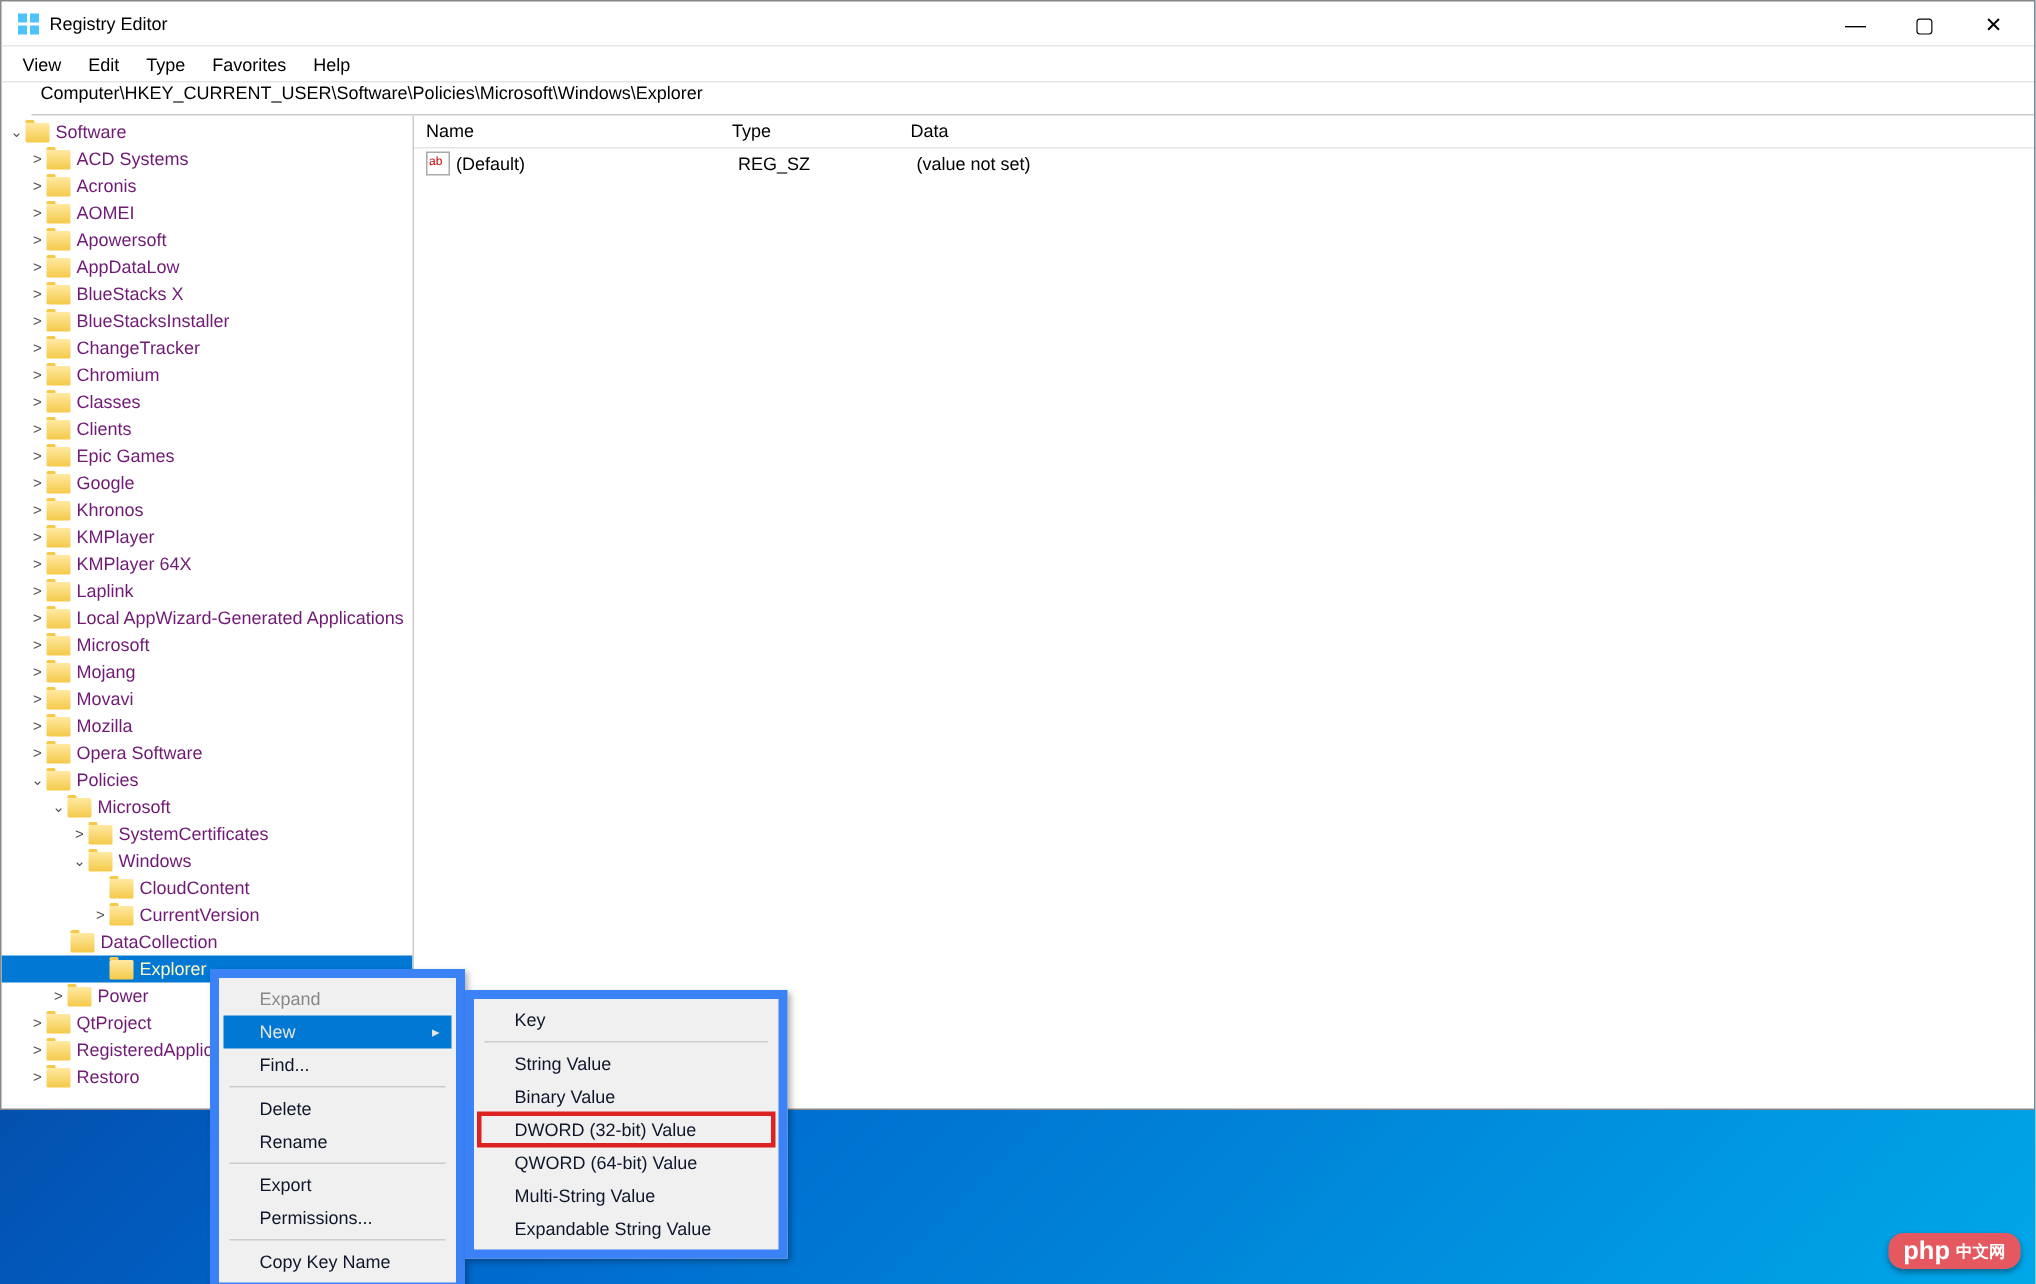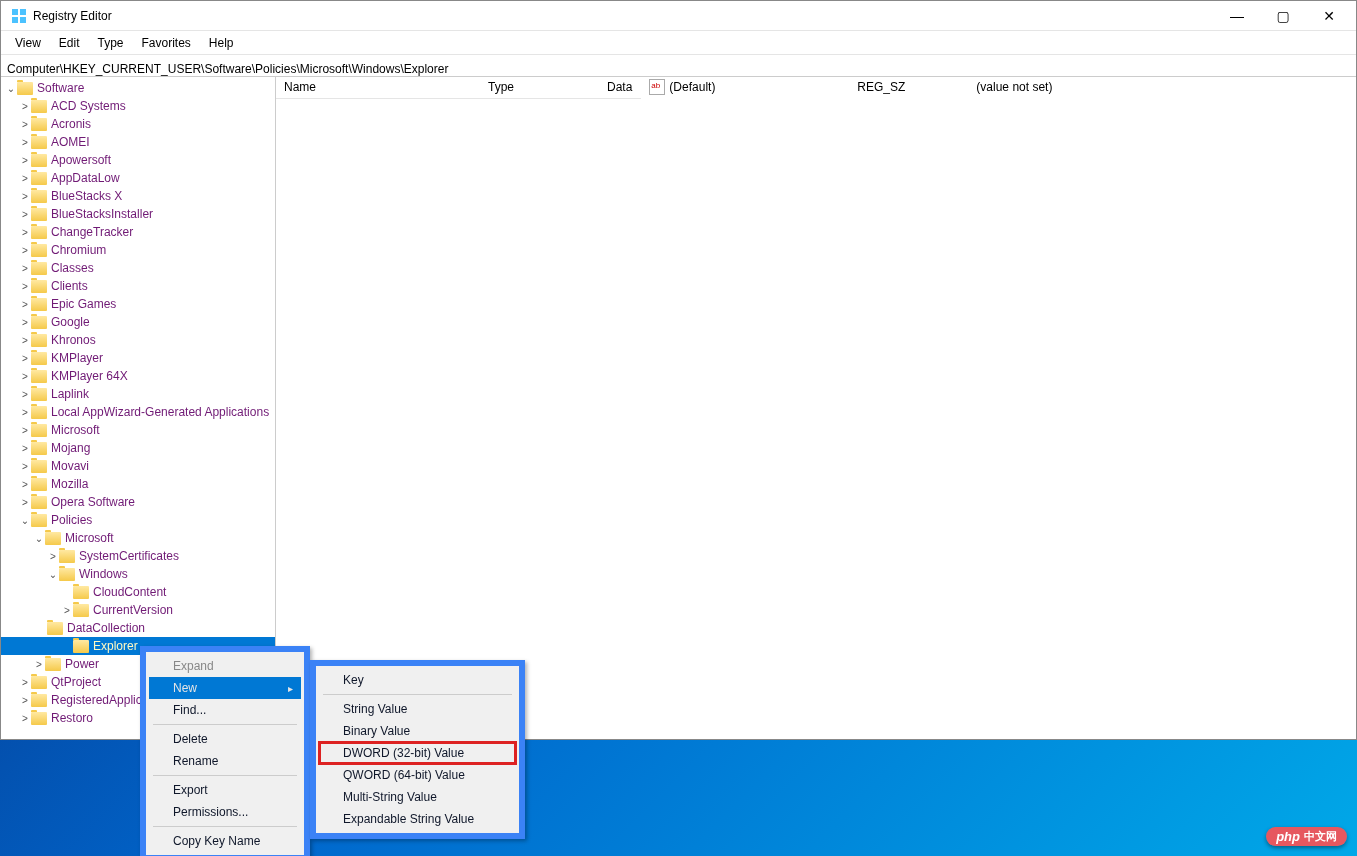--- a/index.html
+++ b/index.html
@@ -11,57 +11,57 @@
   .titlebar { height: 30px; display: flex; align-items: center; padding: 0 4px; border-bottom: 1px solid #e5e5e5; }
   .titlebar-icon { width: 16px; height: 16px; margin: 0 6px; display: flex; align-items: center; justify-content: center; }
   .titlebar-title { flex: 0 0 auto; color: #000; }
   .titlebar-spacer { flex: 1; }
   .win-controls { display: flex; }
   .win-btn { width: 46px; height: 30px; display: flex; align-items: center; justify-content: center; font-size: 14px; color: #000; }
 
   .menubar { height: 24px; display: flex; align-items: center; padding: 0 6px; gap: 2px; border-bottom: 1px solid #e5e5e5; }
   .menu-item { padding: 3px 8px; }
 
-  .addressbar { height: 22px; border-bottom: 1px solid #ccc; display: flex; align-items: flex-end; padding: 0 6px; }
+  .addressbar { height: 22px; border-bottom: 1px solid #ccc; display: flex; align-items: flex-start; padding: 0 6px; margin-left: 20px; }
   .addressbar-text { color: #000; }
 
   .content { flex: 1; display: flex; min-height: 0; }
   .tree-pane { width: 275px; border-right: 1px solid #ccc; overflow-y: auto; overflow-x: hidden; position: relative; padding: 2px 0; }
   .tree-pane::-webkit-scrollbar { width: 14px; }
   .tree-pane::-webkit-scrollbar-track { background: #f0f0f0; }
   .tree-pane::-webkit-scrollbar-thumb { background: #c0c0c0; }
 
   .tree-node { display: flex; align-items: center; height: 18px; white-space: nowrap; }
   .expander { width: 12px; text-align: center; color: #555; font-size: 10px; }
   .folder-icon { width: 16px; height: 13px; background: linear-gradient(#ffe9a2, #f5c94a); border-radius: 1px; margin-right: 4px; position: relative; flex-shrink: 0; }
   .folder-icon.open::before { content: ""; position: absolute; left: 0; top: -2px; width: 6px; height: 2px; background: #f5c94a; border-radius: 1px 1px 0 0; }
   .tree-label { color: #701a75; }
   .tree-node.selected { background: #0078d4; color: #fff; }
   .tree-node.selected .tree-label { color: #fef9c3; }
 
-  .list-pane { flex: 1; display: flex; flex-direction: row; }
+  .list-pane { flex: 1; display: flex; flex-direction: column; }
   .list-header { display: flex; height: 22px; border-bottom: 1px solid #e5e5e5; }
   .col { padding: 3px 8px; border-right: 1px solid transparent; color: #000; }
   .col-name { width: 204px; }
   .col-type { width: 119px; }
   .col-data { flex: 1; }
   .list-row { display: flex; height: 20px; align-items: center; }
   .value-icon { width: 16px; height: 16px; margin: 0 4px 0 8px; background: #fff; border: 1px solid #aaa; position: relative; flex-shrink: 0; }
   .value-icon::after { content: "ab"; font-size: 8px; color: #c00; position: absolute; left: 1px; top: 1px; }
 
   .context-menu { position: absolute; background: #f0f0f0; border: 6px solid #3b82f6; box-shadow: 2px 2px 4px rgba(0,0,0,.3); padding: 3px; z-index: 10; }
   .cm-item { height: 22px; display: flex; align-items: center; padding: 0 30px 0 24px; color: #0f172a; position: relative; }
   .cm-item.disabled { color: #888; }
   .cm-item.highlighted { background: #0078d4; color: #e5e5e5; }
   .cm-item.hasarrow::after { content: "▸"; position: absolute; right: 8px; font-size: 10px; }
   .cm-sep { height: 1px; background: #ccc; margin: 3px 4px; }
   .cm-item.red-box { outline: 3px solid #d22; outline-offset: -2px; }
 
   .watermark { position: absolute; right: 10px; bottom: 10px; background: rgba(255,80,80,.9); color: #fff; border-radius: 10px; padding: 2px 10px; font-weight: bold; box-shadow: 0 2px 4px rgba(0,0,0,.4); display: flex; align-items: center; gap: 4px; }
-  .watermark-text { font-size: 13px; font-style: italic; }
+  .watermark-text { font-size: 17px; }
 </style>
 </head>
 <body>
 
 <div class="window">
 
   <div class="titlebar">
     <span class="titlebar-icon">
       <svg width="16" height="16" viewBox="0 0 16 16">
           <rect x="1" y="1" width="6" height="6" fill="#4cc2ff"></rect>

